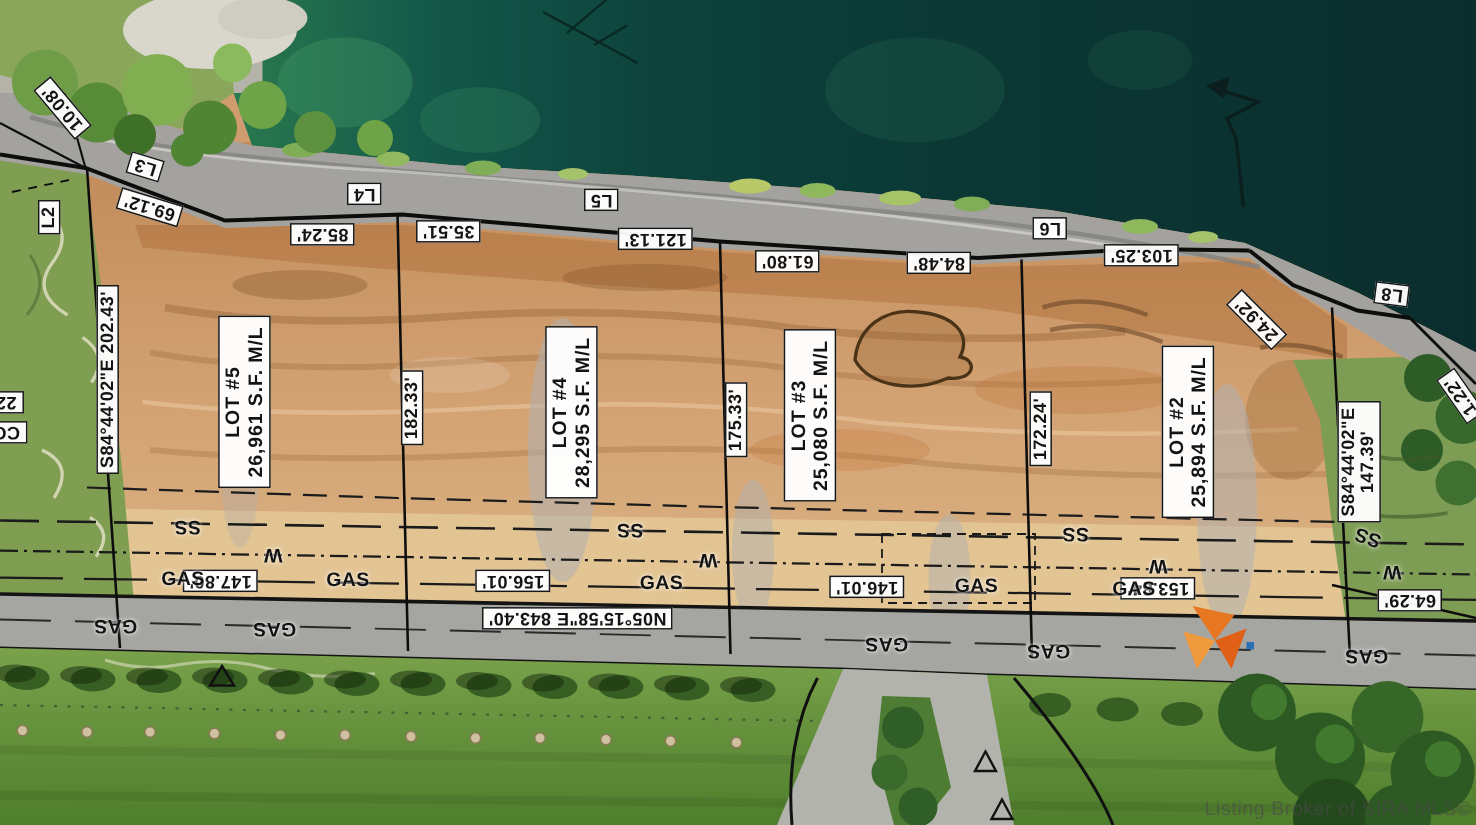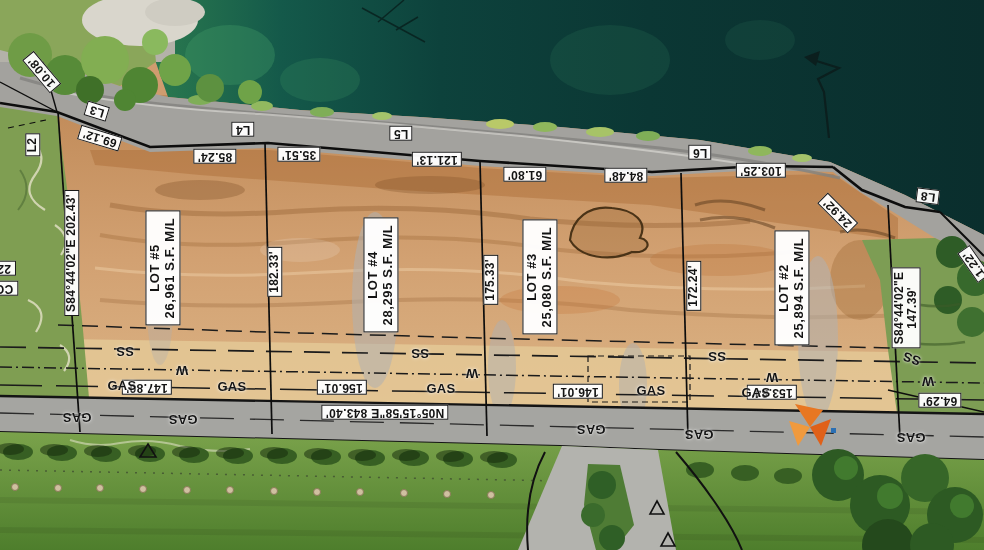--- a/index.html
+++ b/index.html
@@ -302,14 +302,15 @@
       <div class="lbl plain" style="left: 125px; top: 351px; transform: translate(-50%, -50%) rotate(180deg);">SS</div>
       <div class="lbl plain" style="left: 420px; top: 353px; transform: translate(-50%, -50%) rotate(180deg);">SS</div>
       <div class="lbl plain" style="left: 717px; top: 356px; transform: translate(-50%, -50%) rotate(180deg);">SS</div>
       <div class="lbl plain" style="left: 912px; top: 358px; transform: translate(-50%, -50%) rotate(200deg);">SS</div>
       <div class="lbl plain" style="left: 182px; top: 370px; transform: translate(-50%, -50%) rotate(180deg);">W</div>
       <div class="lbl plain" style="left: 472px; top: 373px; transform: translate(-50%, -50%) rotate(180deg);">W</div>
       <div class="lbl plain" style="left: 772px; top: 377px; transform: translate(-50%, -50%) rotate(180deg);">W</div>
       <div class="lbl plain" style="left: 928px; top: 381px; transform: translate(-50%, -50%) rotate(180deg);">W</div>
     </div>
 
+<div class="watermark">Listing Broker of SIRA MLS©</div>
 
 </div>
 
 </body></html>

